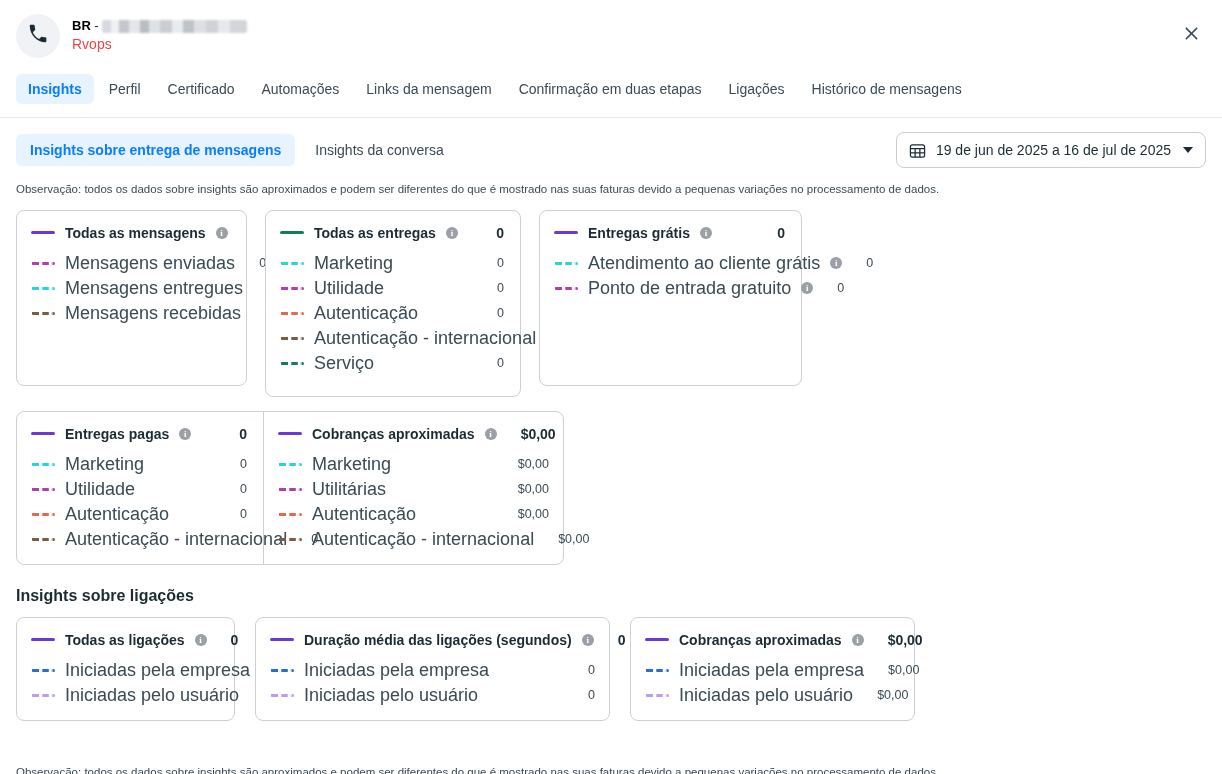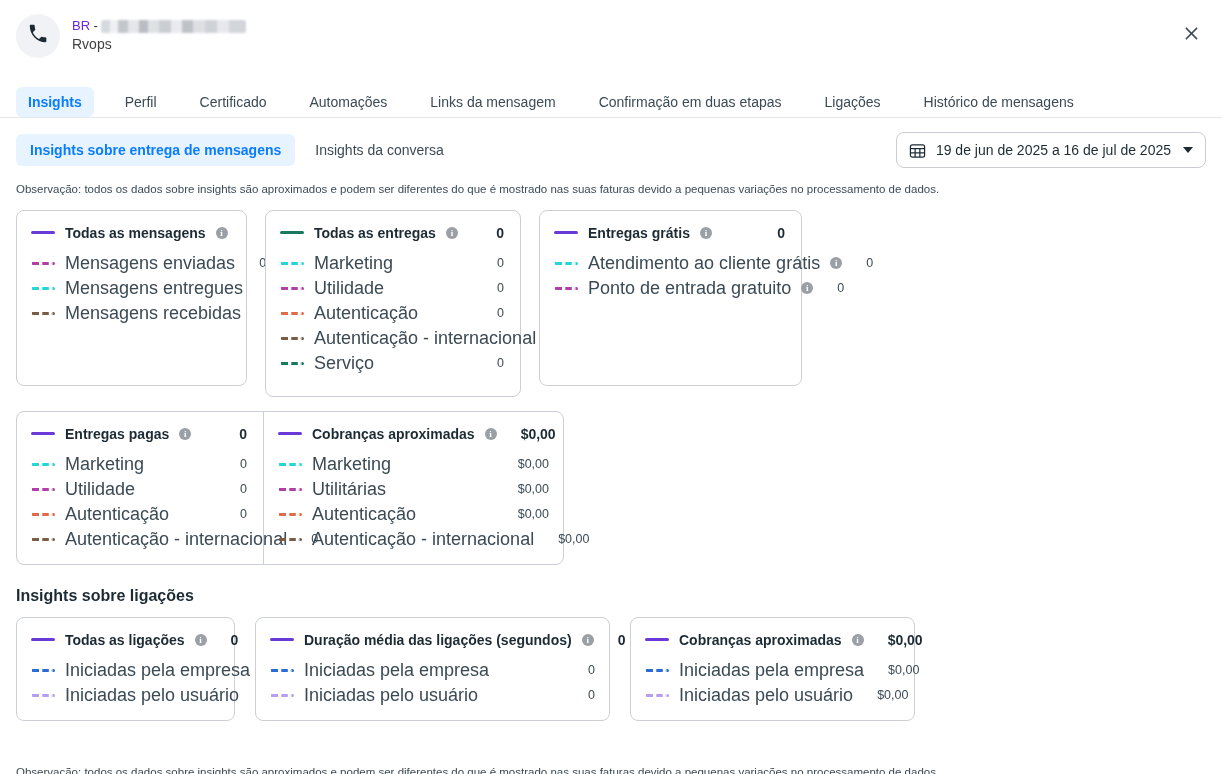--- a/index.html
+++ b/index.html
@@ -16,53 +16,53 @@
   .header { position: relative; height: 74px; padding: 14px 16px 0 16px; }
   .hdr-row { display:flex; align-items:center; gap:12px; }
   .avatar {
     width: 44px; height: 44px; border-radius: 50%;
     background: #f0f2f5; display:flex; align-items:center; justify-content:center;
     flex: 0 0 44px;
   }
   .avatar svg { width: 22px; height: 22px; fill:#1c2b33; }
   .hdr-text { display:flex; flex-direction:column; gap:2px; line-height:1.25; }
   .hdr-line1 { display:flex; align-items:center; font-size:13px; }
-  .hdr-br { font-weight:400; font-size:13px; color:#6d28d9; letter-spacing:.2px;}
+  .hdr-br { font-weight:700; font-size:13px; color:#000000; letter-spacing:.2px;}
   .hdr-dash { margin:0 3px; color:#1c2b33; font-size:13px;}
   .redacted {
     display:inline-block; width:145px; height:13px; border-radius:2px;
     background: repeating-linear-gradient(90deg,
       #d6d9de 0px, #d6d9de 9px,
       #eef0f2 9px, #eef0f2 17px,
       #c3c7cc 17px, #c3c7cc 27px,
       #e4e6e9 27px, #e4e6e9 38px,
       #b9bdc3 38px, #b9bdc3 47px,
       #dfe2e5 47px, #dfe2e5 58px,
       #cacdd2 58px, #cacdd2 70px,
       #e9ebee 70px, #e9ebee 81px,
       #bfc3c8 81px, #bfc3c8 92px,
       #dddfe3 92px, #dddfe3 104px,
       #cfd2d7 104px, #cfd2d7 116px,
       #e6e8eb 116px, #e6e8eb 128px,
       #d2d5da 128px, #d2d5da 145px);
     filter: blur(1.1px);
     vertical-align: middle;
   }
-  .hdr-sub { font-size:14px; color:#404040; }
+  .hdr-sub { font-size:14px; color:#ef4444; }
   .close-btn {
     position:absolute; right: 16px; top: 20px;
     width: 30px; height: 30px; border-radius:50%;
     display:flex; align-items:center; justify-content:center;
     background:transparent; border:none; cursor:pointer;
   }
   .close-btn svg { width:15px; height:15px; stroke:#3b4a54; stroke-width:1.6; fill:none; }
 
   
   .tabs {
-    display:flex; align-items:flex-end; gap:19px;
+    display:flex; align-items:flex-start; gap:3px;
     padding: 0 16px; height:44px;
     border-bottom:1px solid #e4e6eb;
   }
   .tab {
     font-size:14px; color:#3b4a54; padding:7px 12px; border-radius:6px;
     cursor:pointer; white-space:nowrap; line-height:16px;
   }
   .tab.active { color:#0a7cff; background:#e7f3ff; font-weight:700; }
 
   

